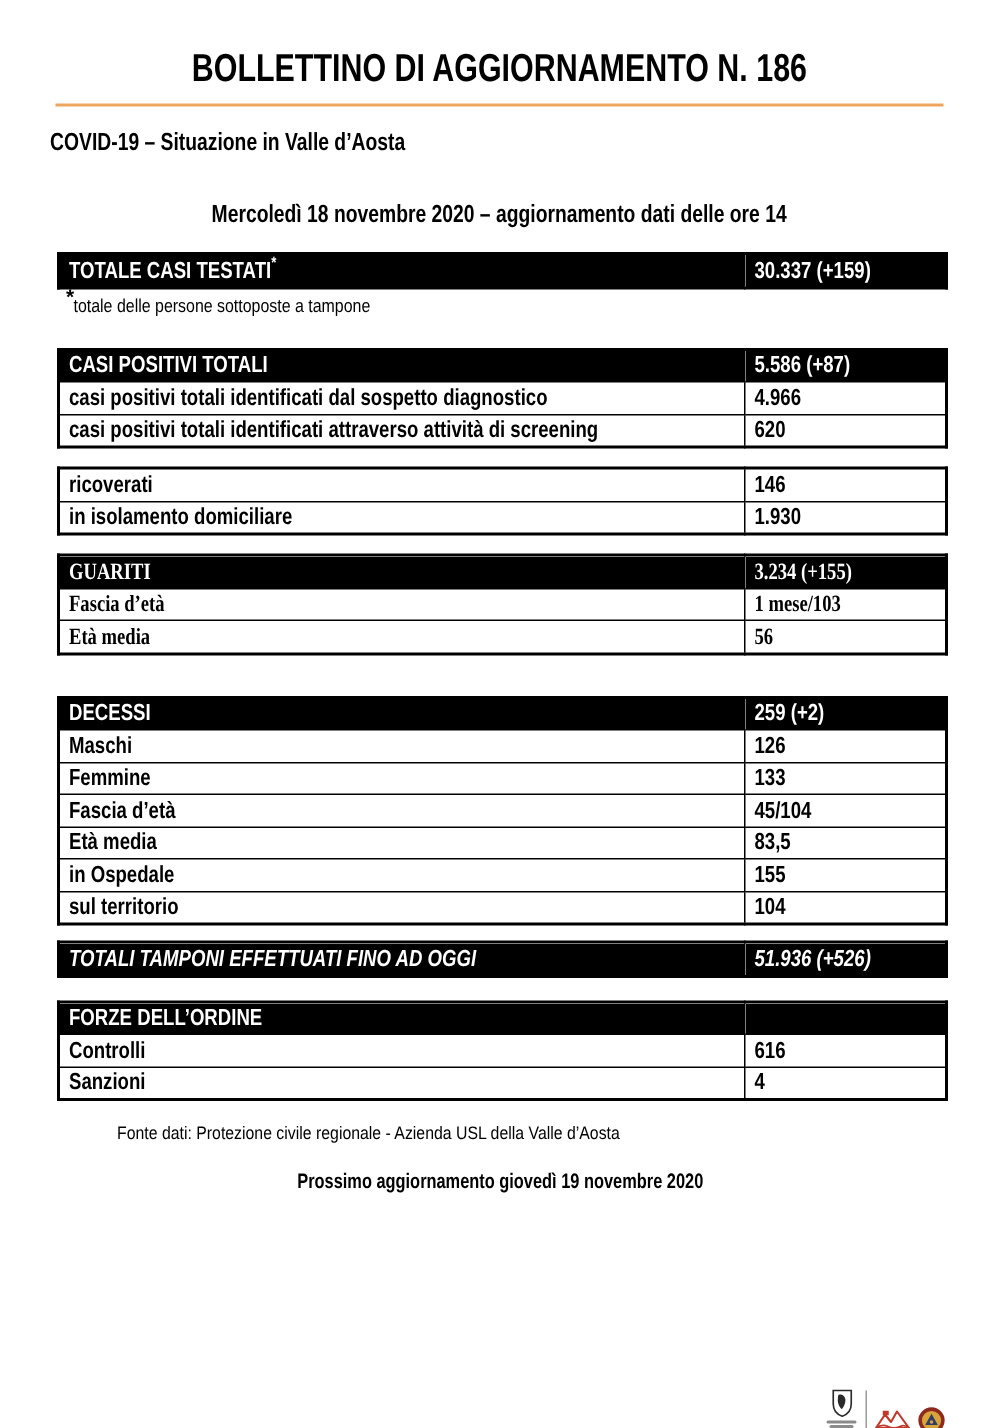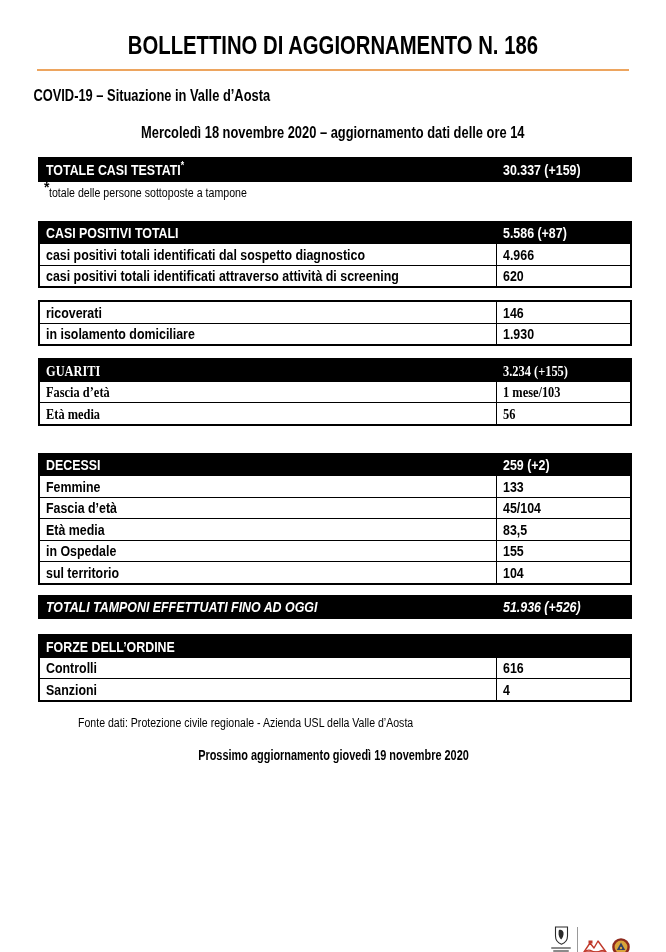--- a/index.html
+++ b/index.html
@@ -10,21 +10,21 @@
   }
   .page { position:relative; width:666px; height:952px; }
 
   
   .ct  { display:inline-block; transform:scaleX(0.8);  transform-origin:0 50%; white-space:nowrap; }
   .ctc { display:inline-block; transform:scaleX(0.78); transform-origin:50% 50%; white-space:nowrap; }
 
   .title { margin-top:30px; text-align:center; font-size:26px; font-weight:bold; letter-spacing:0; }
   .title-rule { margin:8px auto 0 auto; width:592px; height:2px; background:#EDA55F; }
   .subtitle { margin-top:15px; font-size:16.5px; font-weight:bold; }
-  .dateline { margin-top:18px; text-align:center; font-size:16.5px; font-weight:bold; }
+  .dateline { margin-top:29px; text-align:center; font-size:16.5px; font-weight:bold; }
 
   table.t { border-collapse:collapse; table-layout:fixed; width:592px; margin-left:38px; border:2px solid #000; }
   table.t td { border:1.6px solid #000; height:20.5px; padding:0 4px 0 6px; font-weight:bold; font-size:15.5px; line-height:1; vertical-align:middle; overflow:hidden; }
   .c-label { width:457px; }
   .c-value { width:135px; }
   tr.hr td { background:#000000; color:#ffffff; }
   td.dv, td.hv { padding-left:8px; }
   sup.star { font-size:11px; vertical-align:super; line-height:0; }
 
   .footnote { margin:4px 0 0 44px; font-size:12.5px; }
@@ -139,20 +139,24 @@
 
   <table class="t mt-t5">
     <colgroup>
         <col class="c-label">
         <col class="c-value">
       </colgroup>
     <tbody>
         <tr class="hr">
       <td class="hl"><span class="ct">DECESSI</span></td>
       <td class="hv"><span class="ct">259 (+2)</span></td>
+    </tr>
+    <tr class="dr">
+      <td class="dl"><span class="ct">Maschi</span></td>
+      <td class="dv"><span class="ct">126</span></td>
     </tr>
     <tr class="dr">
       <td class="dl"><span class="ct">Femmine</span></td>
       <td class="dv"><span class="ct">133</span></td>
     </tr>
     <tr class="dr">
       <td class="dl"><span class="ct">Fascia d’età</span></td>
       <td class="dv"><span class="ct">45/104</span></td>
     </tr>
     <tr class="dr">

